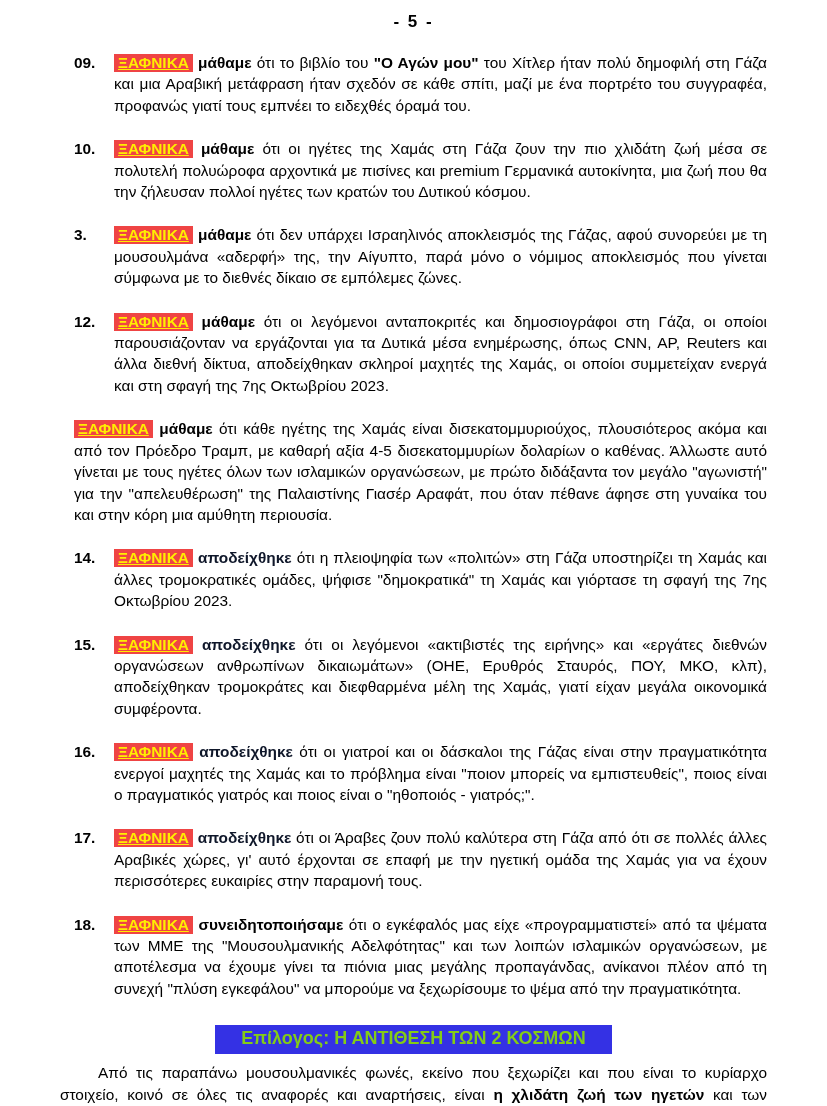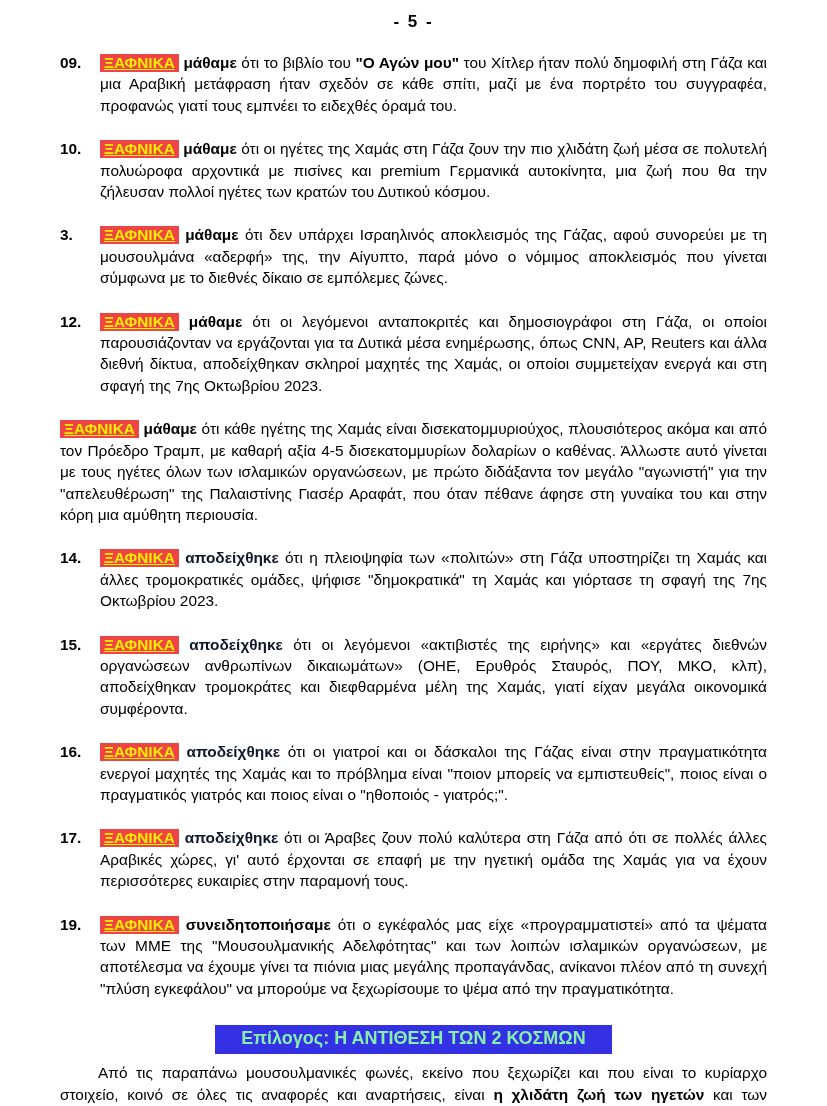--- a/index.html
+++ b/index.html
@@ -12,21 +12,21 @@
     font-family:"Liberation Sans", sans-serif;
     color:#000;
   }
   .page-header {
     text-align:center;
     font-weight:bold;
     font-size:17px;
     padding-top:12px;
     letter-spacing:2px;
   }
-  .items { margin-top:20px; }
+  .items { margin-top:20px;padding-left:14px; }
   .item { display:flex; margin:0 60px 22px 60px; }
   .num {
     flex:0 0 40px;
     font-weight:bold;
     font-size:15.4px;
     line-height:21.4px;
   }
   .body {
     flex:1;
     margin:0;
@@ -40,21 +40,21 @@
     font-weight:bold;
     padding:0 4px 1px 4px;
     text-decoration:underline;
   }
   .b  { font-weight:bold; }
   .bb { font-weight:bold; color:#0f172a; }
   .banner-wrap { text-align:center; margin-top:26px; }
   .banner {
     display:inline-block;
     background:#3431e4;
-    color:#86efac;
+    color:#84cc16;
     font-weight:bold;
     font-size:18px;
     padding:3px 26px 5px 26px;
   }
   .epilogue {
     margin:8px 60px 0 60px;
     text-align:justify;
     font-size:15.4px;
     line-height:21.4px;
     text-indent:38px;
@@ -96,21 +96,21 @@
       </div>
       <div class="item">
         <span class="num">16.</span>
         <p class="body"><span class="badge">ΞΑΦΝΙΚΑ</span> <span class="bb">αποδείχθηκε</span><span> ότι οι γιατροί και οι δάσκαλοι της Γάζας είναι στην πραγματικότητα ενεργοί μαχητές της Χαμάς και το πρόβλημα είναι "ποιον μπορείς να εμπιστευθείς", ποιος είναι ο πραγματικός γιατρός και ποιος είναι ο "ηθοποιός - γιατρός;".</span></p>
       </div>
       <div class="item">
         <span class="num">17.</span>
         <p class="body"><span class="badge">ΞΑΦΝΙΚΑ</span> <span class="bb">αποδείχθηκε</span><span> ότι οι Άραβες ζουν πολύ καλύτερα στη Γάζα από ότι σε πολλές άλλες Αραβικές χώρες, γι' αυτό έρχονται σε επαφή με την ηγετική ομάδα της Χαμάς για να έχουν περισσότερες ευκαιρίες στην παραμονή τους.</span></p>
       </div>
       <div class="item">
-        <span class="num">19.</span>
+        <span class="num">18.</span>
         <p class="body"><span class="badge">ΞΑΦΝΙΚΑ</span> <span class="b">συνειδητοποιήσαμε</span><span> ότι ο εγκέφαλός μας είχε «προγραμματιστεί» από τα ψέματα των ΜΜΕ της "Μουσουλμανικής Αδελφότητας" και των λοιπών ισλαμικών οργανώσεων, με αποτέλεσμα να έχουμε γίνει τα πιόνια μιας μεγάλης προπαγάνδας, ανίκανοι πλέον από τη συνεχή "πλύση εγκεφάλου" να μπορούμε να ξεχωρίσουμε το ψέμα από την πραγματικότητα.</span></p>
       </div>
     </div>
 
   <div class="banner-wrap">
     <span class="banner">Επίλογος: Η ΑΝΤΙΘΕΣΗ ΤΩΝ 2 ΚΟΣΜΩΝ</span>
   </div>
 
   <p class="epilogue"><span>Από τις παραπάνω μουσουλμανικές φωνές, εκείνο που ξεχωρίζει και που είναι το κυρίαρχο στοιχείο, κοινό σε όλες τις αναφορές και αναρτήσεις, είναι </span><span class="b">η χλιδάτη ζωή των ηγετών</span><span> και των οικογενειών τους όλων των ισλαμικών οργανώσεων, χωρίς να υπάρχει καμιά απολύτως εξαίρεση, είτε διαβιούν σε χώρες του μουσουλμανικού κόσμου, είτε βρίσκονται σε χώρες του Χρι-</span></p>
 </div>

